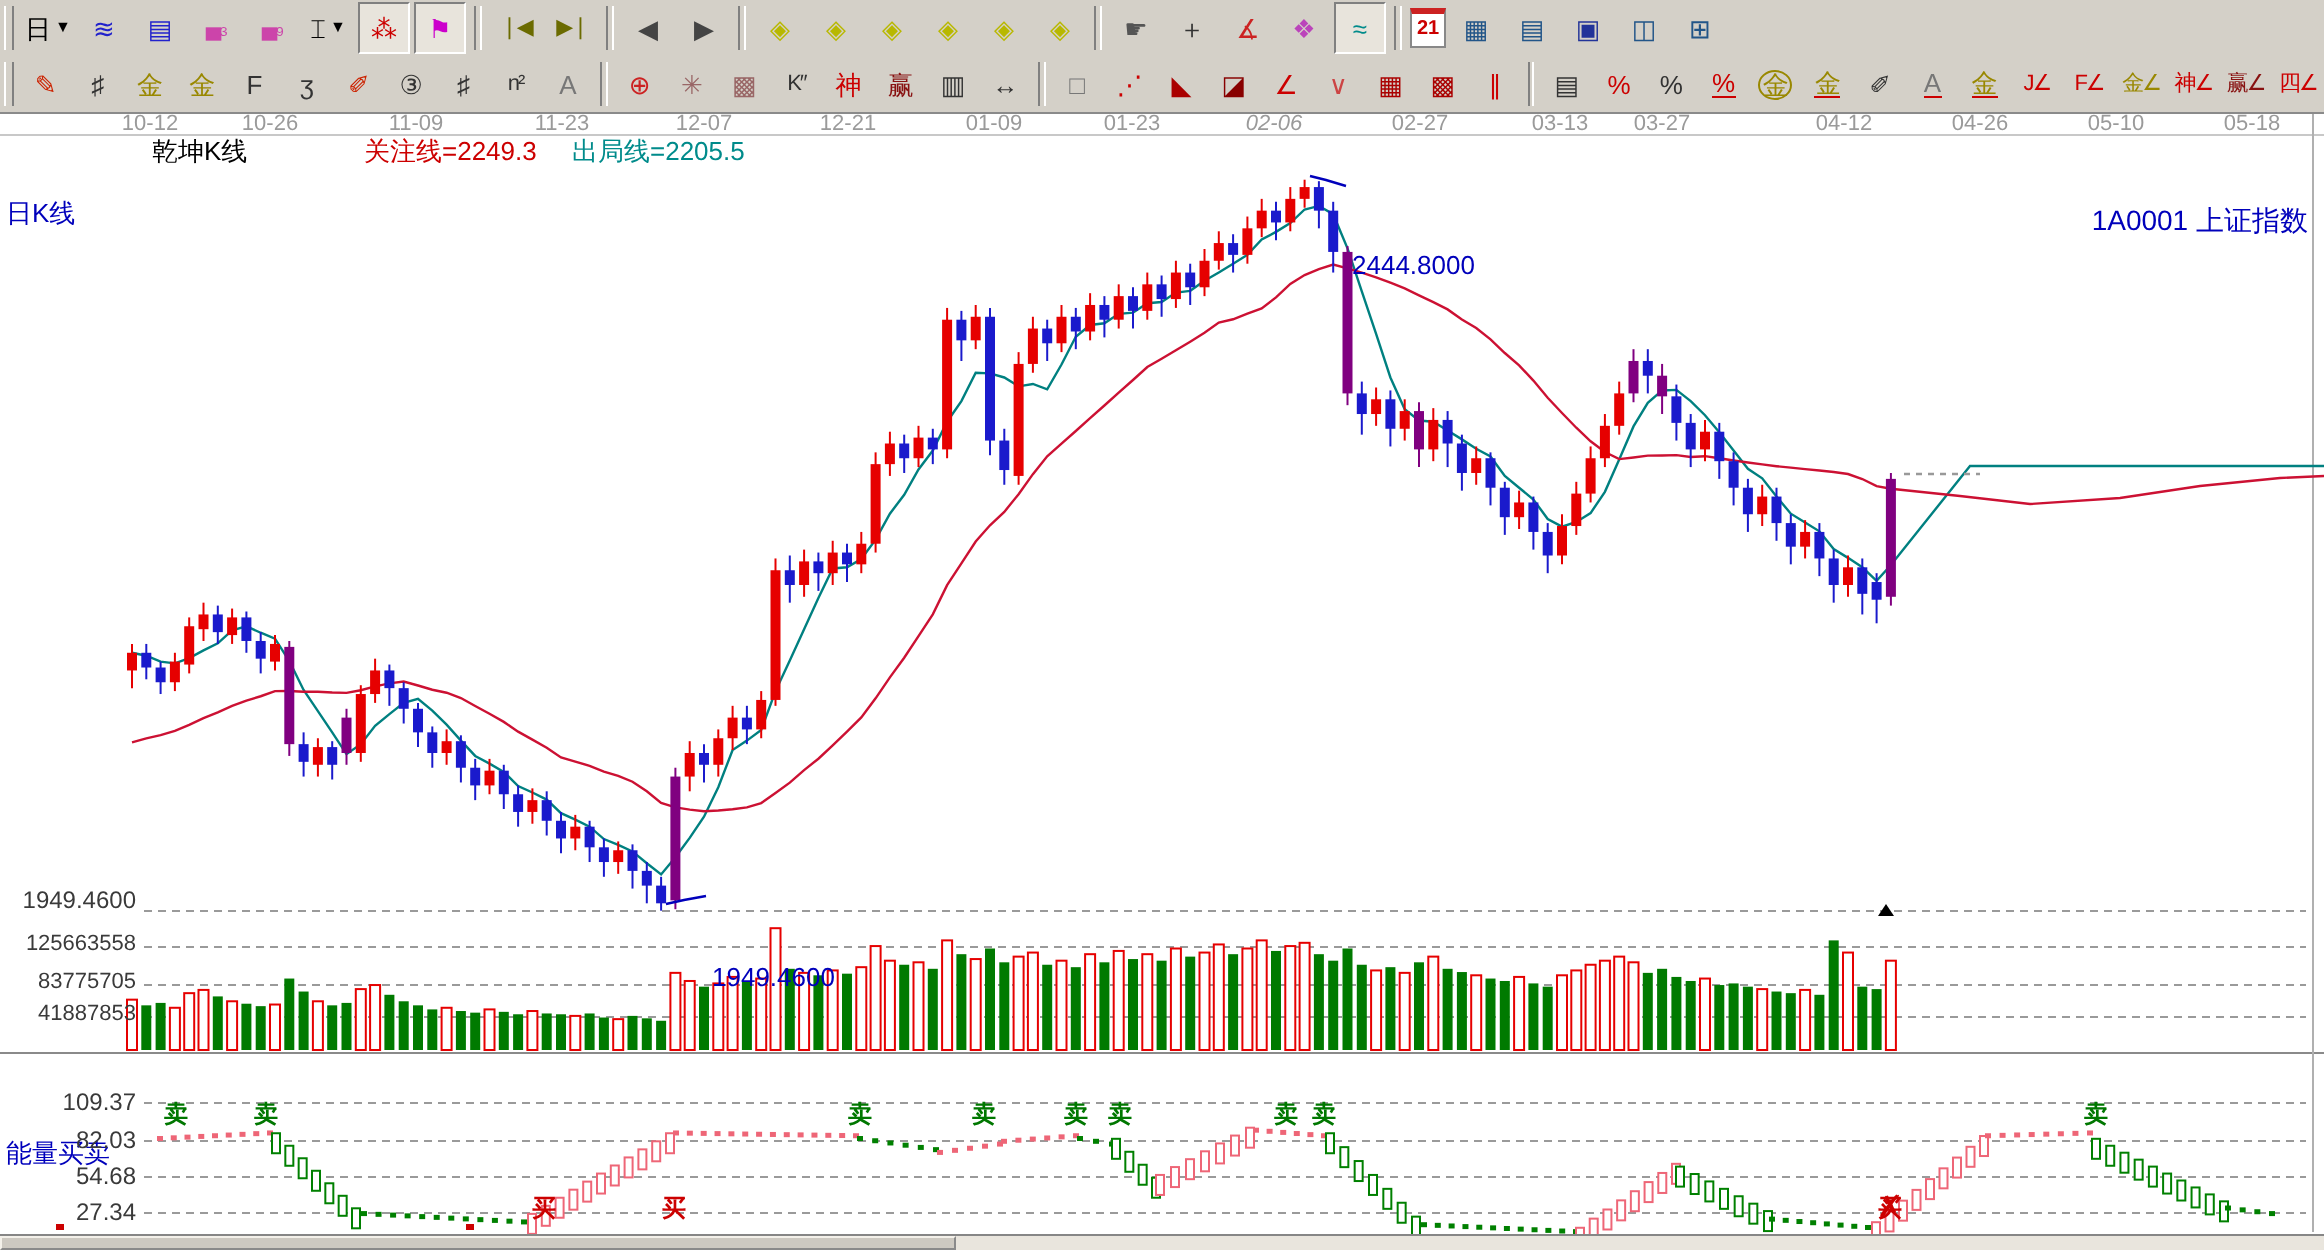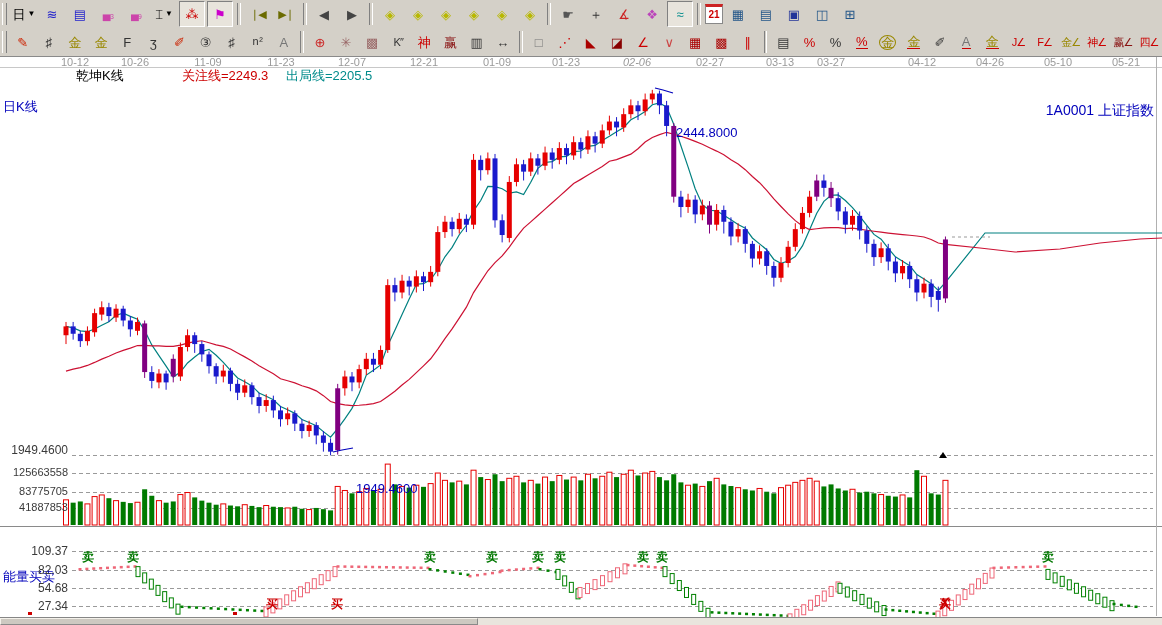--- a/index.html
+++ b/index.html
@@ -159,21 +159,21 @@
       <div class="tcell">
         <span style="color: rgb(204, 34, 0);">✐</span>
       </div>
       <div class="tcell">
         <span style="color: rgb(51, 51, 51);">③</span>
       </div>
       <div class="tcell">
         <span style="color: rgb(51, 51, 51);">♯</span>
       </div>
       <div class="tcell">
-        <span class="two" style="color: rgb(51, 51, 51); font-family: Liberation Mono, monospace;">n²</span>
+        <span class="two" style="color: rgb(51, 51, 51);">n²</span>
       </div>
       <div class="tcell">
         <span style="color: rgb(119, 119, 119);">A</span>
       </div>
       <div class="tsep"></div>
       <div class="tcell">
         <span style="color: rgb(204, 34, 34);">⊕</span>
       </div>
       <div class="tcell">
         <span style="color: rgb(153, 102, 102);">✳</span>
@@ -850,21 +850,21 @@
     <div class="lbl date-lbl" style="left: 424px;">12-21</div>
     <div class="lbl date-lbl" style="left: 497px;">01-09</div>
     <div class="lbl date-lbl" style="left: 566px;">01-23</div>
     <div class="lbl date-lbl" style="left: 637px; font-style: italic;">02-06</div>
     <div class="lbl date-lbl" style="left: 710px;">02-27</div>
     <div class="lbl date-lbl" style="left: 780px;">03-13</div>
     <div class="lbl date-lbl" style="left: 831px;">03-27</div>
     <div class="lbl date-lbl" style="left: 922px;">04-12</div>
     <div class="lbl date-lbl" style="left: 990px;">04-26</div>
     <div class="lbl date-lbl" style="left: 1058px;">05-10</div>
-    <div class="lbl date-lbl" style="left: 1126px;">05-21</div>
+    <div class="lbl date-lbl" style="left: 1126px;">05-18</div>
     <div class="lbl tick" style="top: 466px; font-size: 11px;">125663558</div>
     <div class="lbl tick" style="top: 485px; font-size: 11px;">83775705</div>
     <div class="lbl tick" style="top: 501px; font-size: 11px;">41887853</div>
     <div class="lbl tick" style="top: 544px;">109.37</div>
     <div class="lbl tick" style="top: 563px;">82.03</div>
     <div class="lbl tick" style="top: 581px;">54.68</div>
     <div class="lbl tick" style="top: 599px;">27.34</div>
     <div class="lbl mk" style="left: 88px; top: 549px; color: rgb(0, 119, 0);">卖</div>
     <div class="lbl mk" style="left: 133px; top: 549px; color: rgb(0, 119, 0);">卖</div>
     <div class="lbl mk" style="left: 430px; top: 549px; color: rgb(0, 119, 0);">卖</div>

